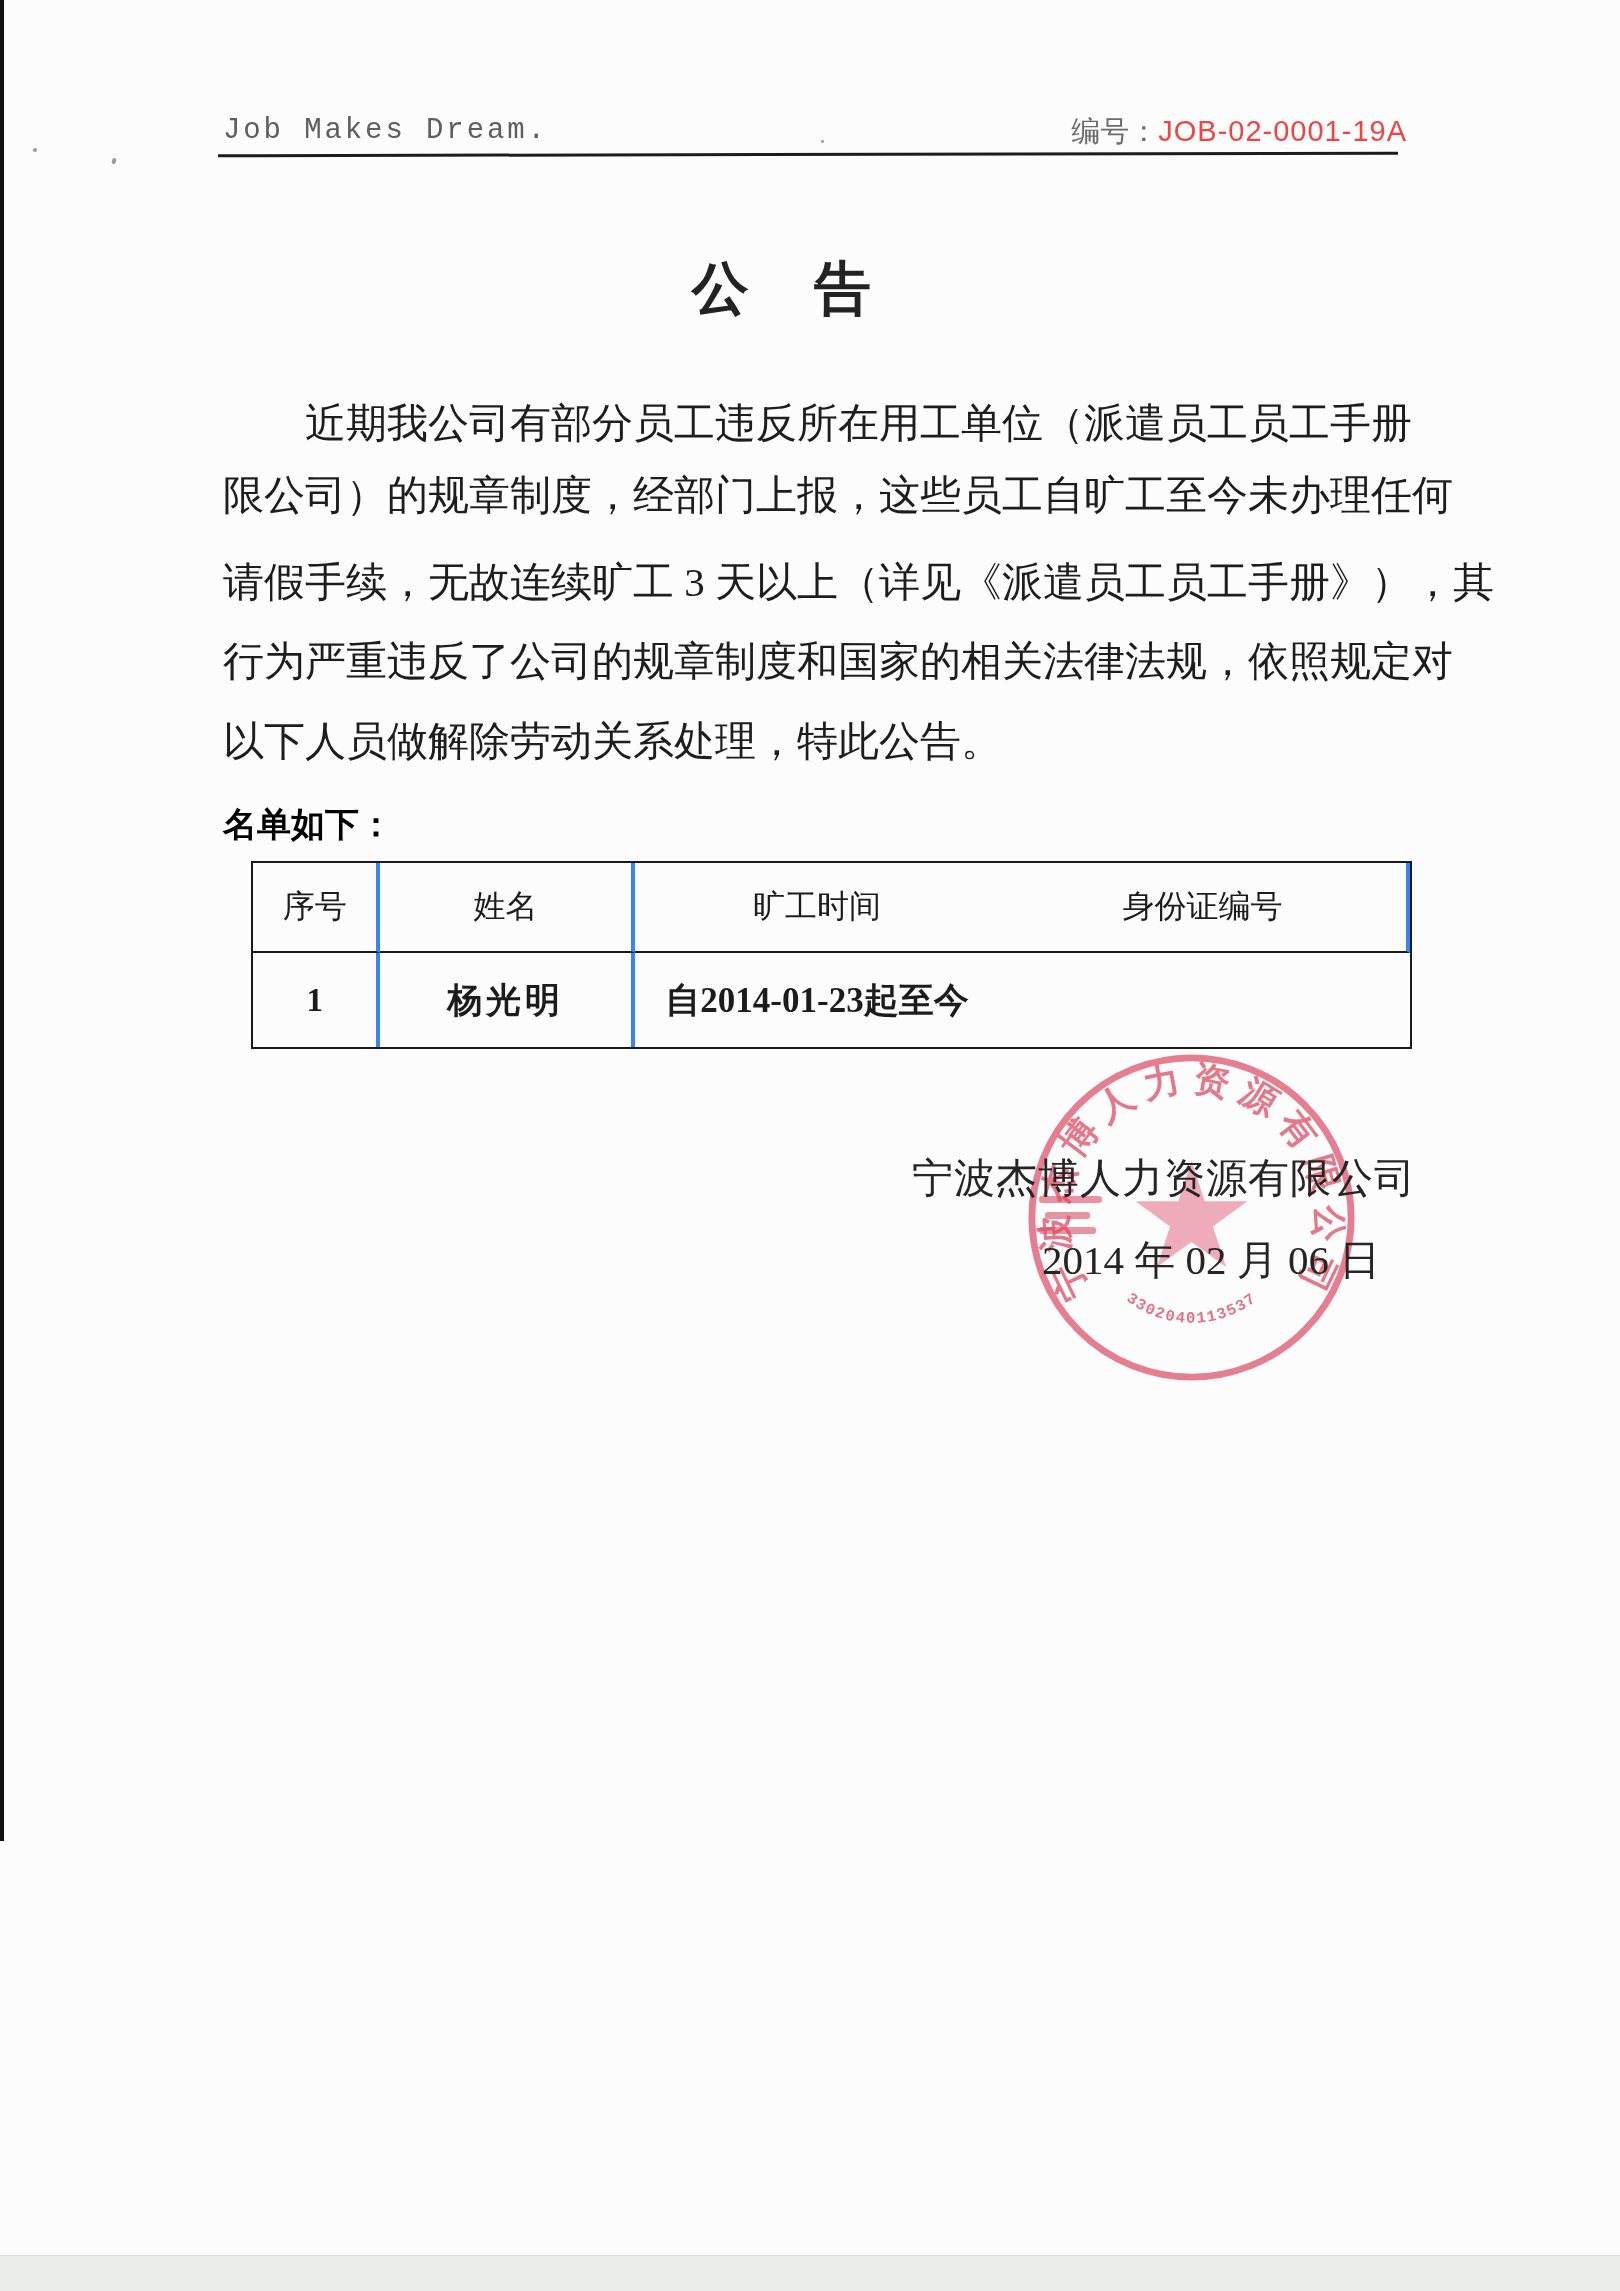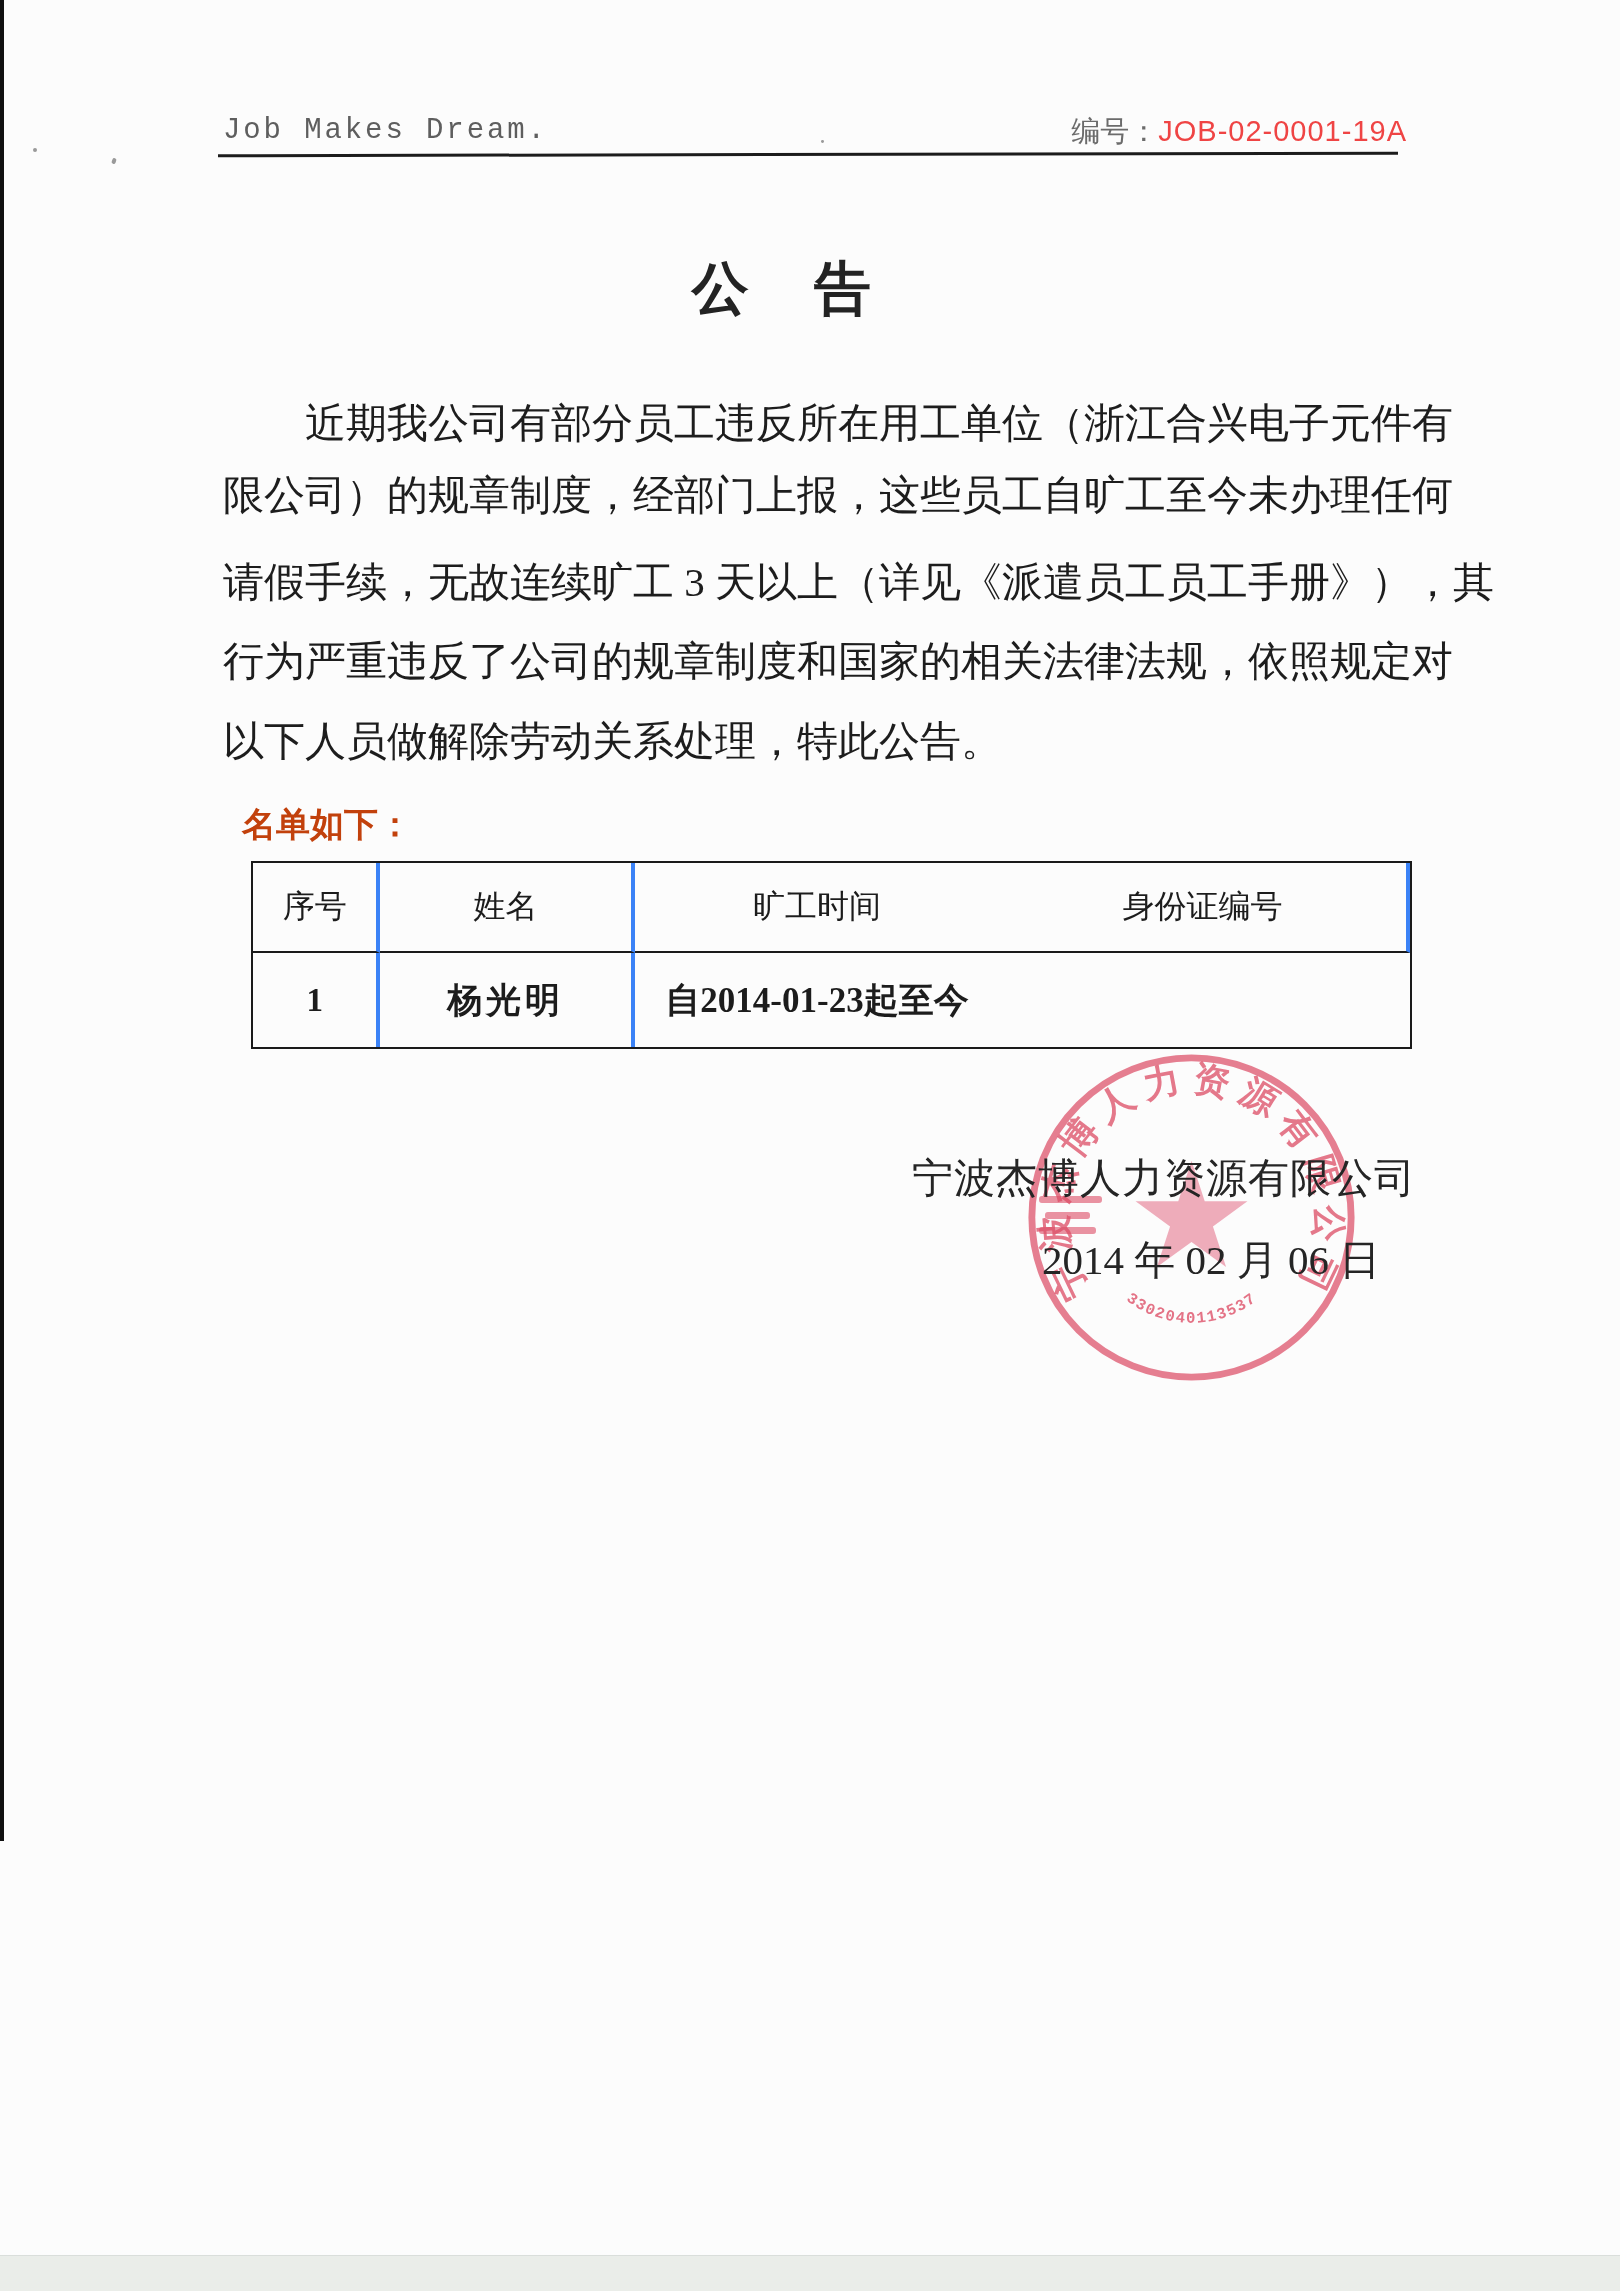--- a/index.html
+++ b/index.html
@@ -50,21 +50,21 @@
     text-align:justify;text-align-last:justify;
   }
   .body-line.l1{top:396px;padding-left:82px;width:1090px;}
   .body-line.l2{top:468px;}
   .body-line.l3{top:555px;}
   .body-line.l4{top:634px;}
   .body-line.l5{top:714px;text-align:left;text-align-last:left;}
 
   .list-label{
     position:absolute;left:223px;top:802px;
-    font-size:34px;font-weight:bold;color:#c2410c;margin-left:19px;
+    font-size:34px;font-weight:bold;color:#000000;
   }
 
   
   .roster{
     position:absolute;left:251px;top:861px;width:1157px;
     display:grid;
     grid-template-columns:11% 22% 31.5% 35.5%;
     grid-template-rows:90px 94px;
     border:2.9px solid #1a1a1a;
     background:transparent;
@@ -116,21 +116,21 @@
   <div class="speck s1"></div>
   <div class="speck s2"></div>
   <div class="speck s3"></div>
 
   <div class="hdr-slogan">Job Makes Dream.</div>
   <div class="hdr-docno"><span>编号：</span><span class="val">JOB-02-0001-19A</span></div>
   <div class="hdr-rule"></div>
 
   <div class="doc-title">公 告</div>
 
-  <div class="body-line l1">近期我公司有部分员工违反所在用工单位（浙江合兴电子元件有</div>
+  <div class="body-line l1">近期我公司有部分员工违反所在用工单位（派遣员工员工手册</div>
   <div class="body-line l2">限公司）的规章制度，经部门上报，这些员工自旷工至今未办理任何</div>
   <div class="body-line l3">请假手续，无故连续旷工 3 天以上（详见《派遣员工员工手册》），其</div>
   <div class="body-line l4">行为严重违反了公司的规章制度和国家的相关法律法规，依照规定对</div>
   <div class="body-line l5">以下人员做解除劳动关系处理，特此公告。</div>
 
   <div class="list-label">名单如下：</div>
 
   <div class="roster">
     <div class="cell h-index">序号</div>
     <div class="cell h-name">姓名</div>

